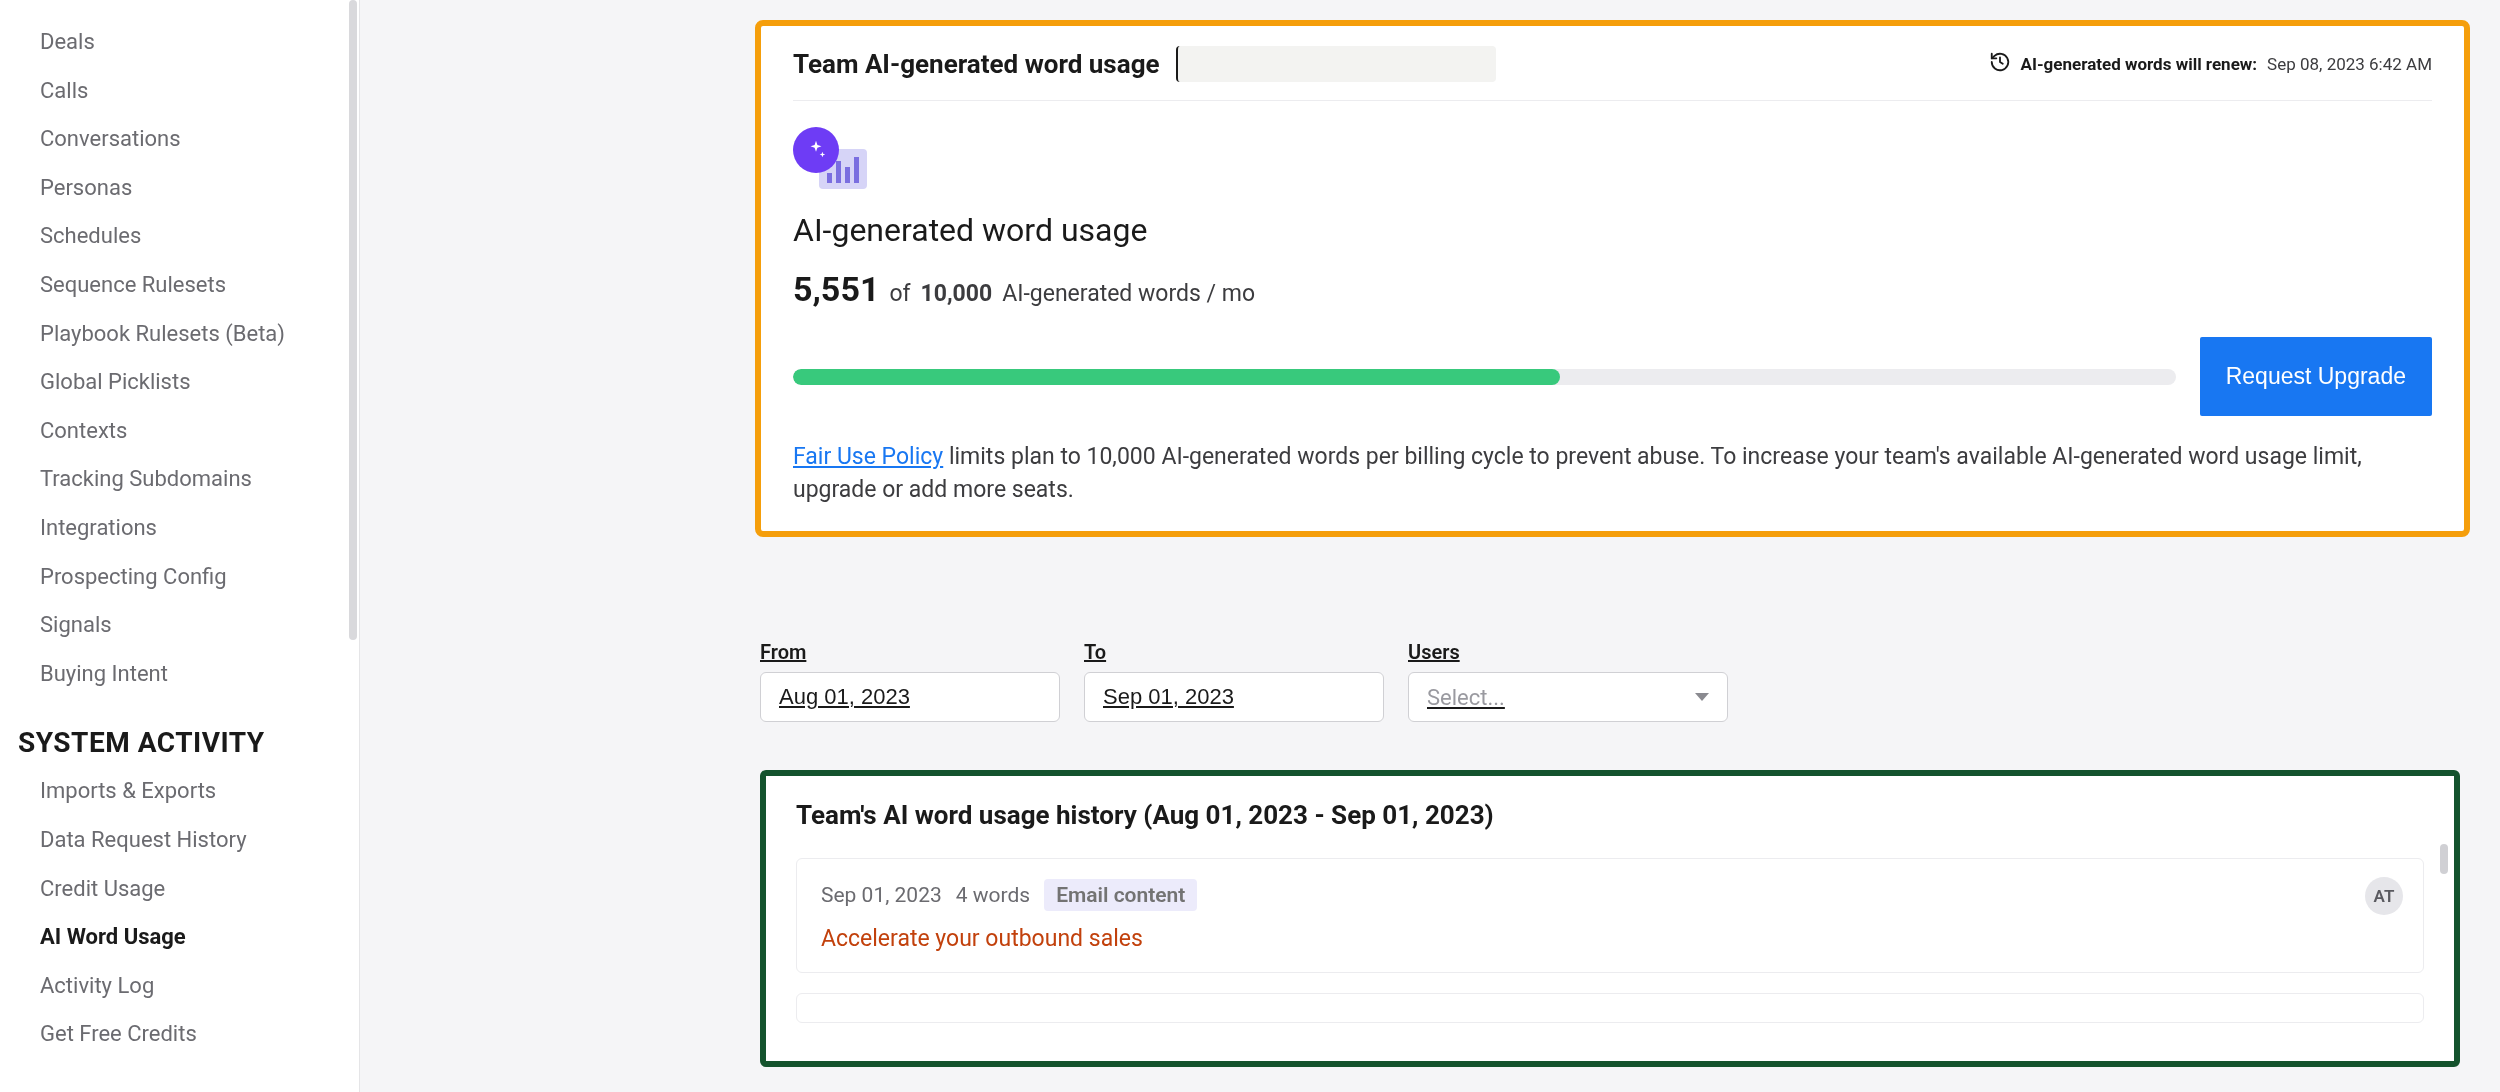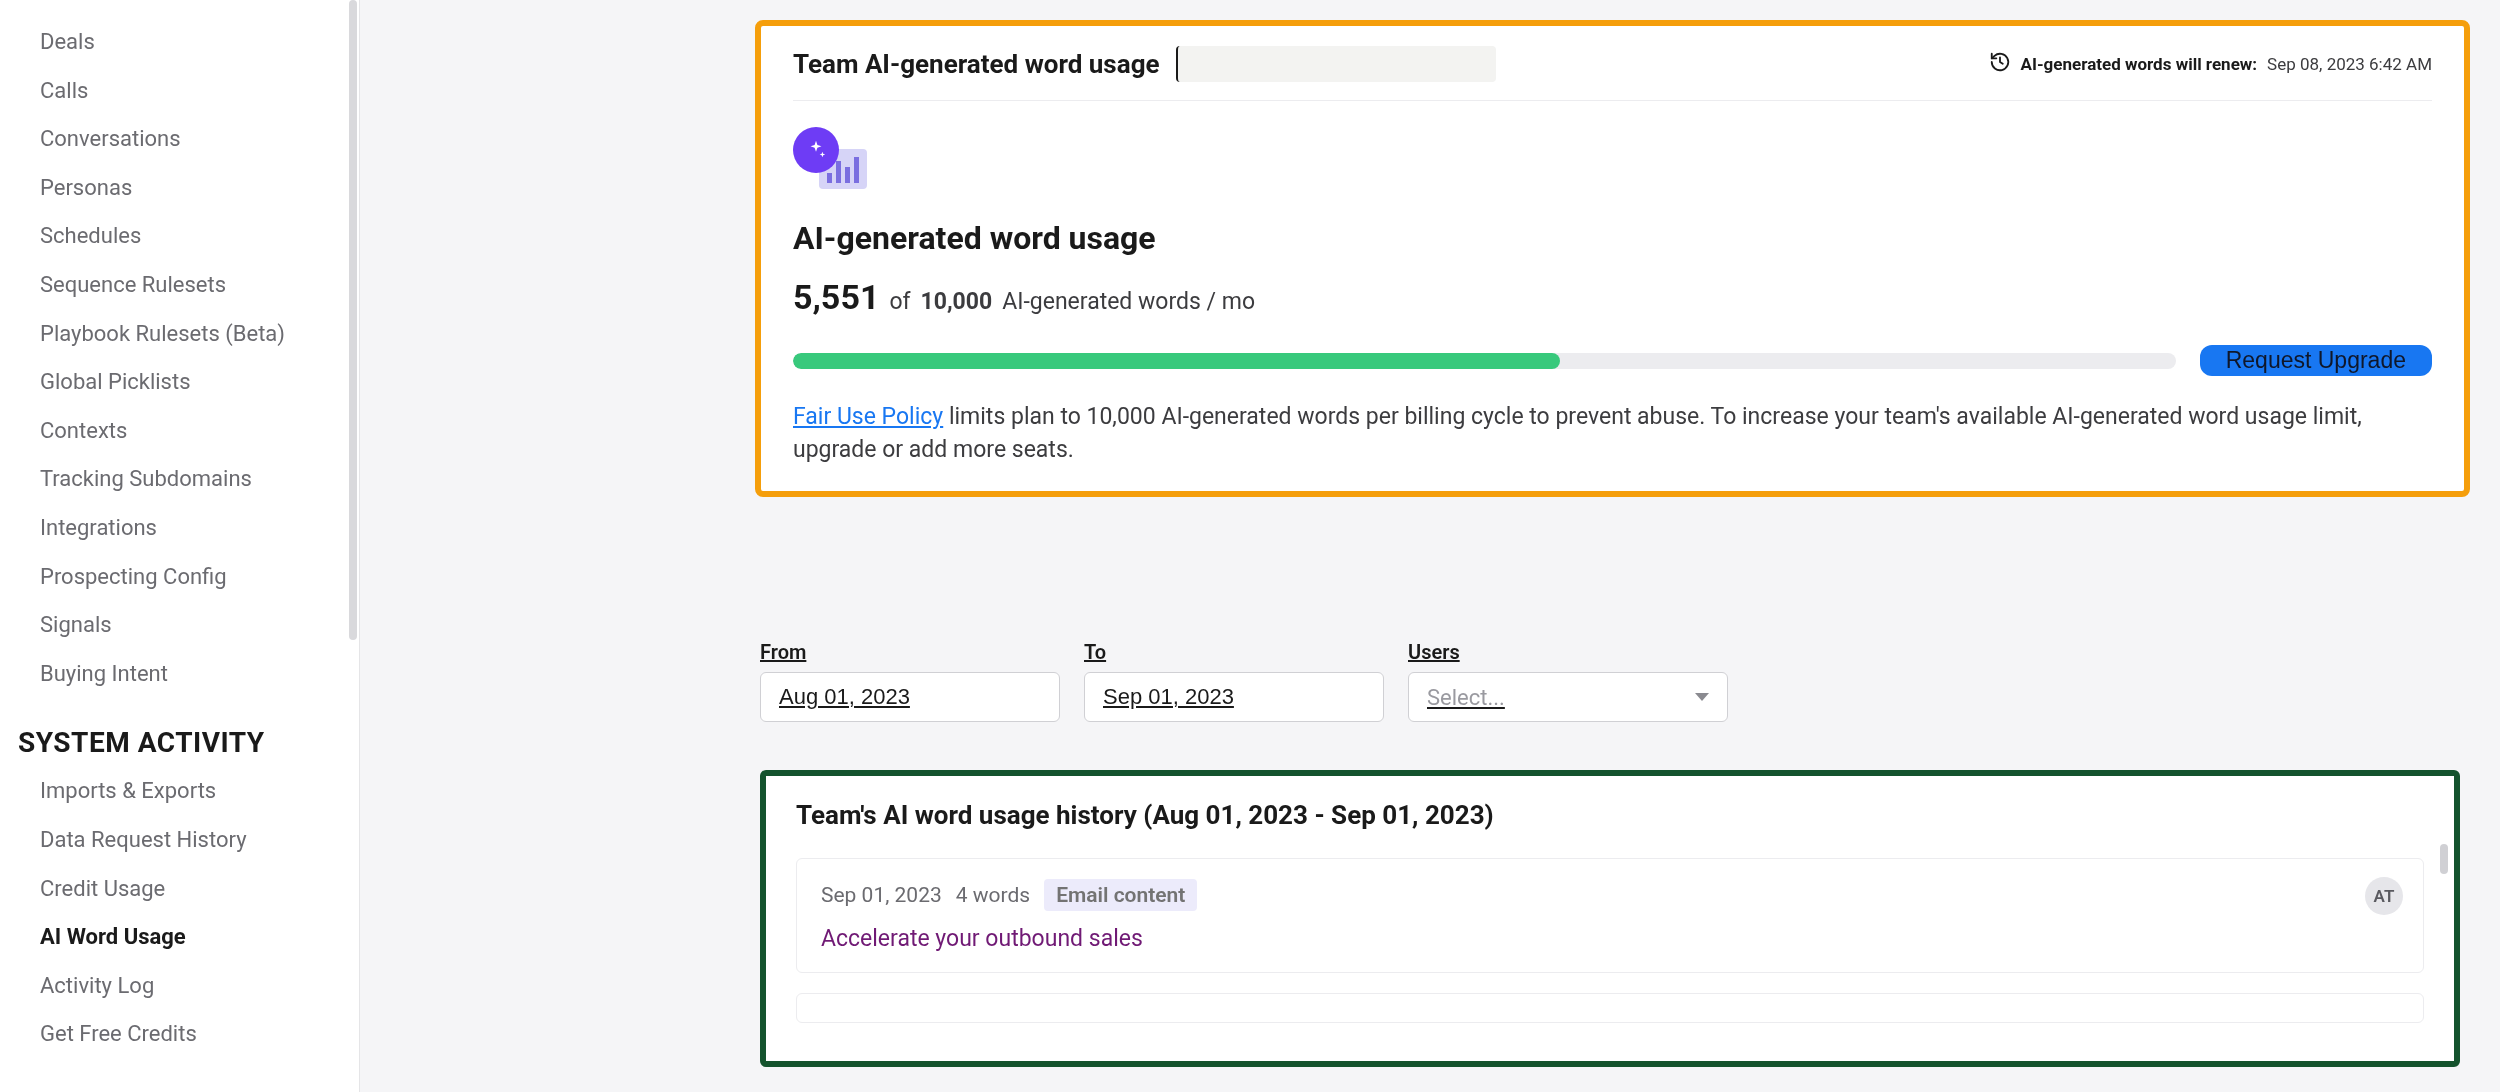--- a/index.html
+++ b/index.html
@@ -136,22 +136,22 @@
     gap: 4px;
     padding: 6px;
   }
   .usage-icon-bar span {
     width: 5px;
     background: #7a6ee0;
     display: block;
   }
   .usage-title {
     font-size: 32px;
-    font-weight: 700;
-    margin-top: 32px;
+    font-weight: 400;
+    margin-top: 24px;
     color: #1a1a1a;
   }
   .usage-line {
     margin-top: 20px;
     font-size: 23px;
     color: #3c3c3f;
     display: flex;
     align-items: baseline;
     gap: 10px;
   }
@@ -179,26 +179,26 @@
   .progress-fill {
     position: absolute;
     left: 0;
     top: 0;
     height: 100%;
     background: #38c97c;
     border-radius: 8px;
   }
   .upgrade-btn {
     background: #1877f2;
-    color: #0f172a;
+    color: #ffffff;
     border: none;
     font-size: 23px;
     font-weight: 500;
-    padding: 2px 26px;
-    border-radius: 12px;
+    padding: 26px 26px;
+    border-radius: 2px;
     cursor: pointer;
   }
 
   .policy-line {
     margin-top: 24px;
     font-size: 23px;
     line-height: 1.45;
     color: #3c3c3f;
   }
   .policy-link {
@@ -283,21 +283,21 @@
   .entry-tag {
     background: #ecebfb;
     color: #737373;
     font-weight: 600;
     padding: 4px 12px;
     border-radius: 4px;
     font-size: 21px;
   }
   .entry-body {
     font-size: 23px;
-    color: #701a75;
+    color: #c2410c;
   }
   .entry-avatar {
     position: absolute;
     right: 20px;
     top: 18px;
     width: 38px;
     height: 38px;
     border-radius: 50%;
     background: #e6e6ea;
     color: #5a5a60;

